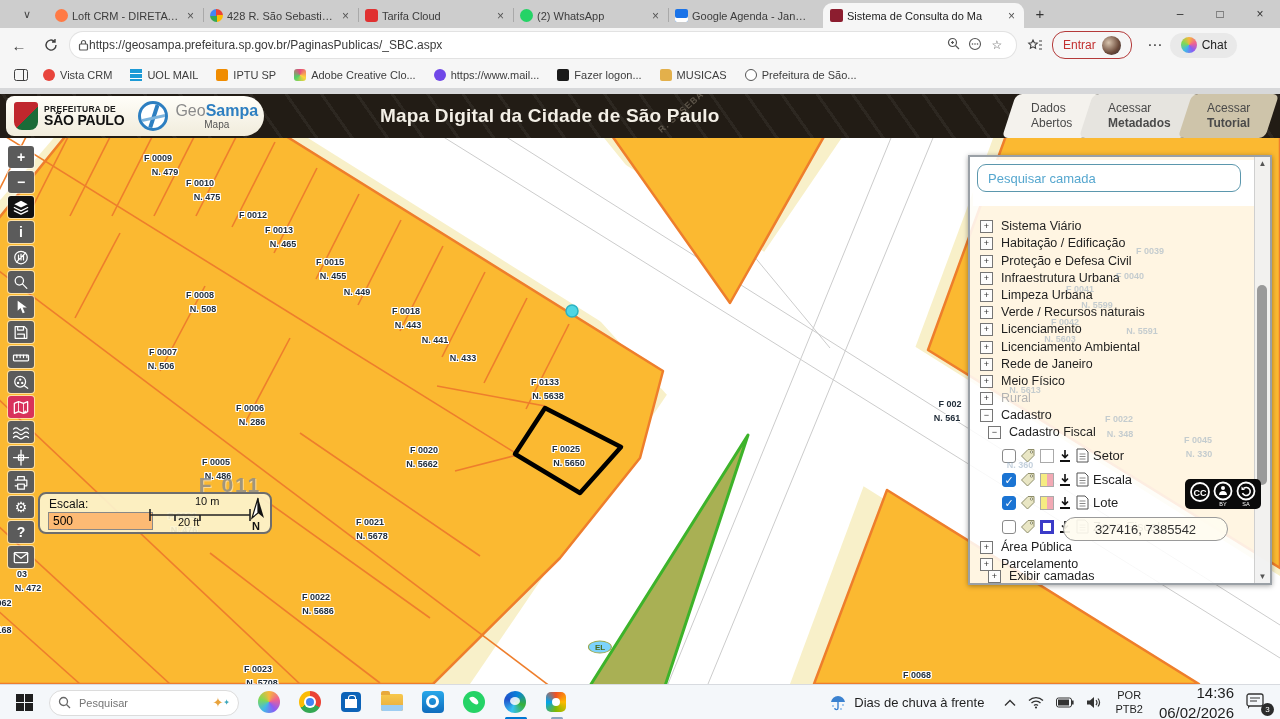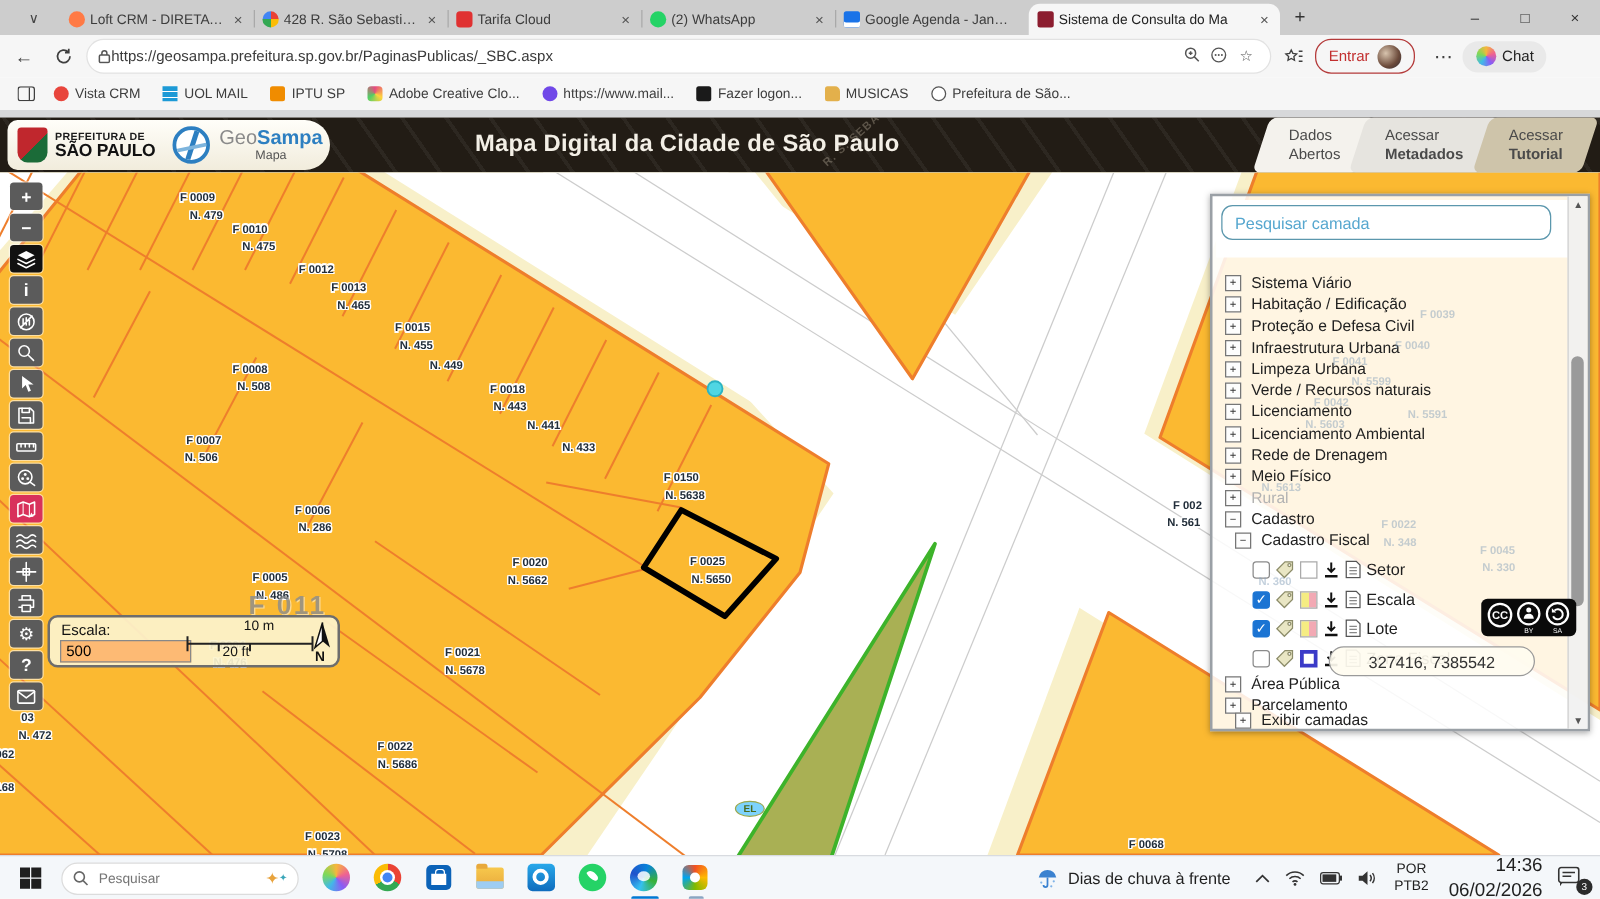--- a/index.html
+++ b/index.html
@@ -345,21 +345,21 @@
       <div class="mlabel" style="left: 333px; top: 138px;">N. 455</div>
       <div class="mlabel" style="left: 357px; top: 154px;">N. 449</div>
       <div class="mlabel" style="left: 200px; top: 157px;">F 0008</div>
       <div class="mlabel" style="left: 203px; top: 171px;">N. 508</div>
       <div class="mlabel" style="left: 406px; top: 173px;">F 0018</div>
       <div class="mlabel" style="left: 408px; top: 187px;">N. 443</div>
       <div class="mlabel" style="left: 435px; top: 202px;">N. 441</div>
       <div class="mlabel" style="left: 463px; top: 220px;">N. 433</div>
       <div class="mlabel" style="left: 163px; top: 214px;">F 0007</div>
       <div class="mlabel" style="left: 161px; top: 228px;">N. 506</div>
-      <div class="mlabel" style="left: 545px; top: 244px;">F 0150</div>
+      <div class="mlabel" style="left: 545px; top: 244px;">F 0133</div>
       <div class="mlabel" style="left: 548px; top: 258px;">N. 5638</div>
       <div class="mlabel" style="left: 250px; top: 270px;">F 0006</div>
       <div class="mlabel" style="left: 252px; top: 284px;">N. 286</div>
       <div class="mlabel" style="left: 424px; top: 312px;">F 0020</div>
       <div class="mlabel" style="left: 422px; top: 326px;">N. 5662</div>
       <div class="mlabel" style="left: 216px; top: 324px;">F 0005</div>
       <div class="mlabel" style="left: 218px; top: 338px;">N. 486</div>
       <div class="mlabel" style="left: 566px; top: 311px;">F 0025</div>
       <div class="mlabel" style="left: 569px; top: 325px;">N. 5650</div>
       <div class="mlabel" style="left: 182px; top: 378px;">F 0004</div>
@@ -506,21 +506,21 @@
       <div class="pgroup" style="top: 165px;">
         <span class="pbox">+</span>
         <span>Licenciamento</span>
       </div>
       <div class="pgroup" style="top: 183px;">
         <span class="pbox">+</span>
         <span>Licenciamento Ambiental</span>
       </div>
       <div class="pgroup" style="top: 200px;">
         <span class="pbox">+</span>
-        <span>Rede de Drenagem</span>
+        <span>Rede de Janeiro</span>
       </div>
       <div class="pgroup" style="top: 217px;">
         <span class="pbox">+</span>
         <span>Meio Físico</span>
       </div>
       <div class="pgroup disabled" style="top: 234px;">
         <span class="pbox">+</span>
         <span>Rural</span>
       </div>
       <div class="pgroup" style="top: 251px;">

